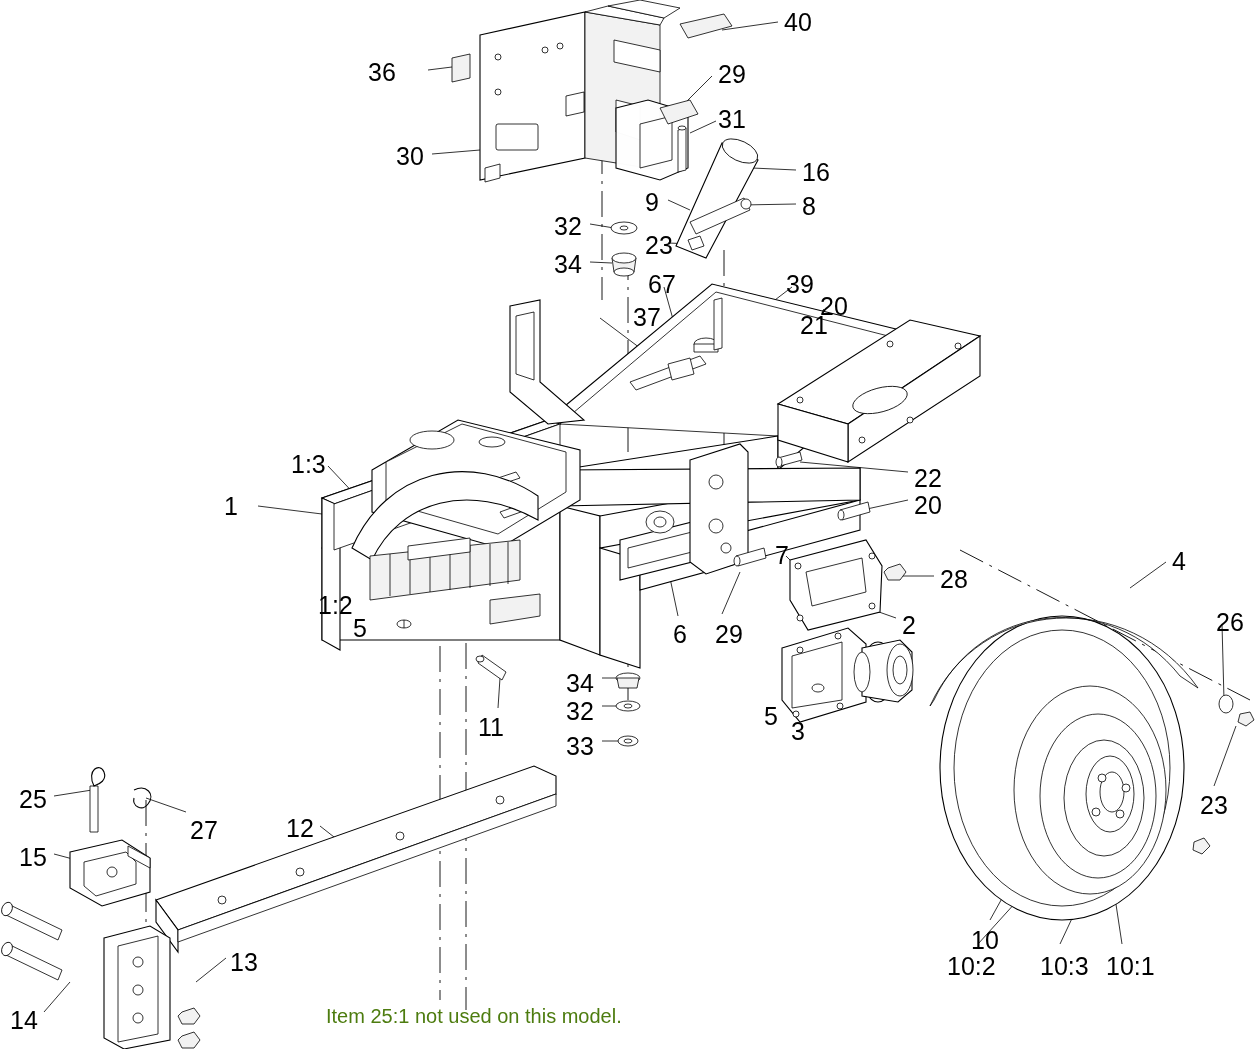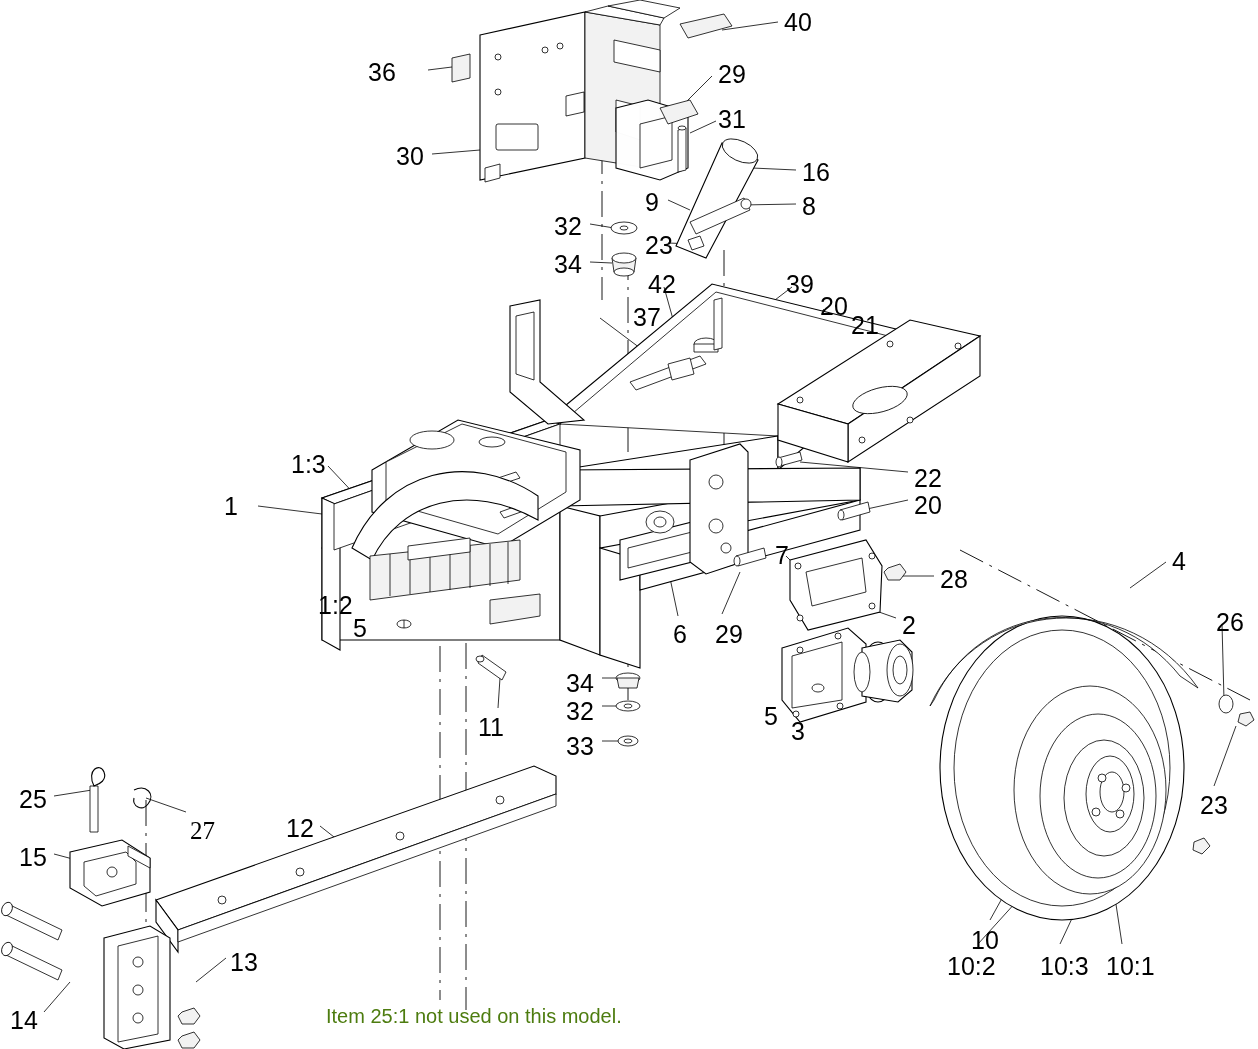--- a/index.html
+++ b/index.html
@@ -338,25 +338,25 @@
   <div class="callout" style="left:368px;  top:60px;">36</div>
   <div class="callout" style="left:718px;  top:62px;">29</div>
   <div class="callout" style="left:718px;  top:107px;">31</div>
   <div class="callout" style="left:396px;  top:144px;">30</div>
   <div class="callout" style="left:802px;  top:160px;">16</div>
   <div class="callout" style="left:645px;  top:190px;">9</div>
   <div class="callout" style="left:802px;  top:194px;">8</div>
   <div class="callout" style="left:554px; top:214px;">32</div>
   <div class="callout" style="left:645px; top:233px;">23</div>
   <div class="callout" style="left:554px; top:252px;">34</div>
-  <div class="callout" style="left:648px;  top:272px;">42</div>
+  <div class="callout" style="left:648px;  top:272px;">67</div>
   <div class="callout" style="left:786px;  top:272px;">39</div>
   <div class="callout" style="left:820px; top:294px;">20</div>
   <div class="callout" style="left:586px;  top:305px;margin-left:47px;">37</div>
-  <div class="callout" style="left:851px;  top:313px;">21</div>
+  <div class="callout" style="left:800px;  top:313px;">21</div>
   <div class="callout" style="left:291px;  top:452px;">1:3</div>
   <div class="callout" style="left:914px;  top:466px;">22</div>
   <div class="callout" style="left:224px;  top:494px;">1</div>
   <div class="callout" style="left:914px; top:493px;">20</div>
   <div class="callout" style="left:1172px; top:549px;">4</div>
   <div class="callout" style="left:775px;  top:543px;">7</div>
   <div class="callout" style="left:940px;  top:567px;">28</div>
   <div class="callout" style="left:318px;  top:593px;">1:2</div>
   <div class="callout" style="left:1216px; top:610px;">26</div>
   <div class="callout" style="left:902px;  top:613px;">2</div>
@@ -364,21 +364,21 @@
   <div class="callout" style="left:673px;  top:622px;">6</div>
   <div class="callout" style="left:715px;  top:622px;">29</div>
   <div class="callout" style="left:566px; top:671px;">34</div>
   <div class="callout" style="left:566px; top:699px;">32</div>
   <div class="callout" style="left:478px;  top:715px;">11</div>
   <div class="callout" style="left:764px; top:704px;">5</div>
   <div class="callout" style="left:791px;  top:719px;">3</div>
   <div class="callout" style="left:566px;  top:734px;">33</div>
   <div class="callout" style="left:1200px; top:793px;">23</div>
   <div class="callout" style="left:19px;   top:787px;">25</div>
-  <div class="callout" style="left:190px;  top:818px;font-family:Liberation Serif, serif;">27</div>
+  <div class="callout" style="left:190px;  top:818px;">27</div>
   <div class="callout" style="left:286px;  top:816px;">12</div>
   <div class="callout" style="left:19px;   top:845px;">15</div>
   <div class="callout" style="left:971px;  top:928px;">10</div>
   <div class="callout" style="left:947px;  top:954px;">10:2</div>
   <div class="callout" style="left:1040px; top:954px;">10:3</div>
   <div class="callout" style="left:1106px; top:954px;">10:1</div>
   <div class="callout" style="left:230px;  top:950px;">13</div>
   <div class="callout" style="left:10px;   top:1008px;">14</div>
 
   <div class="footnote" style="left:326px; top:1005px;">Item 25:1 not used on this model.</div>

